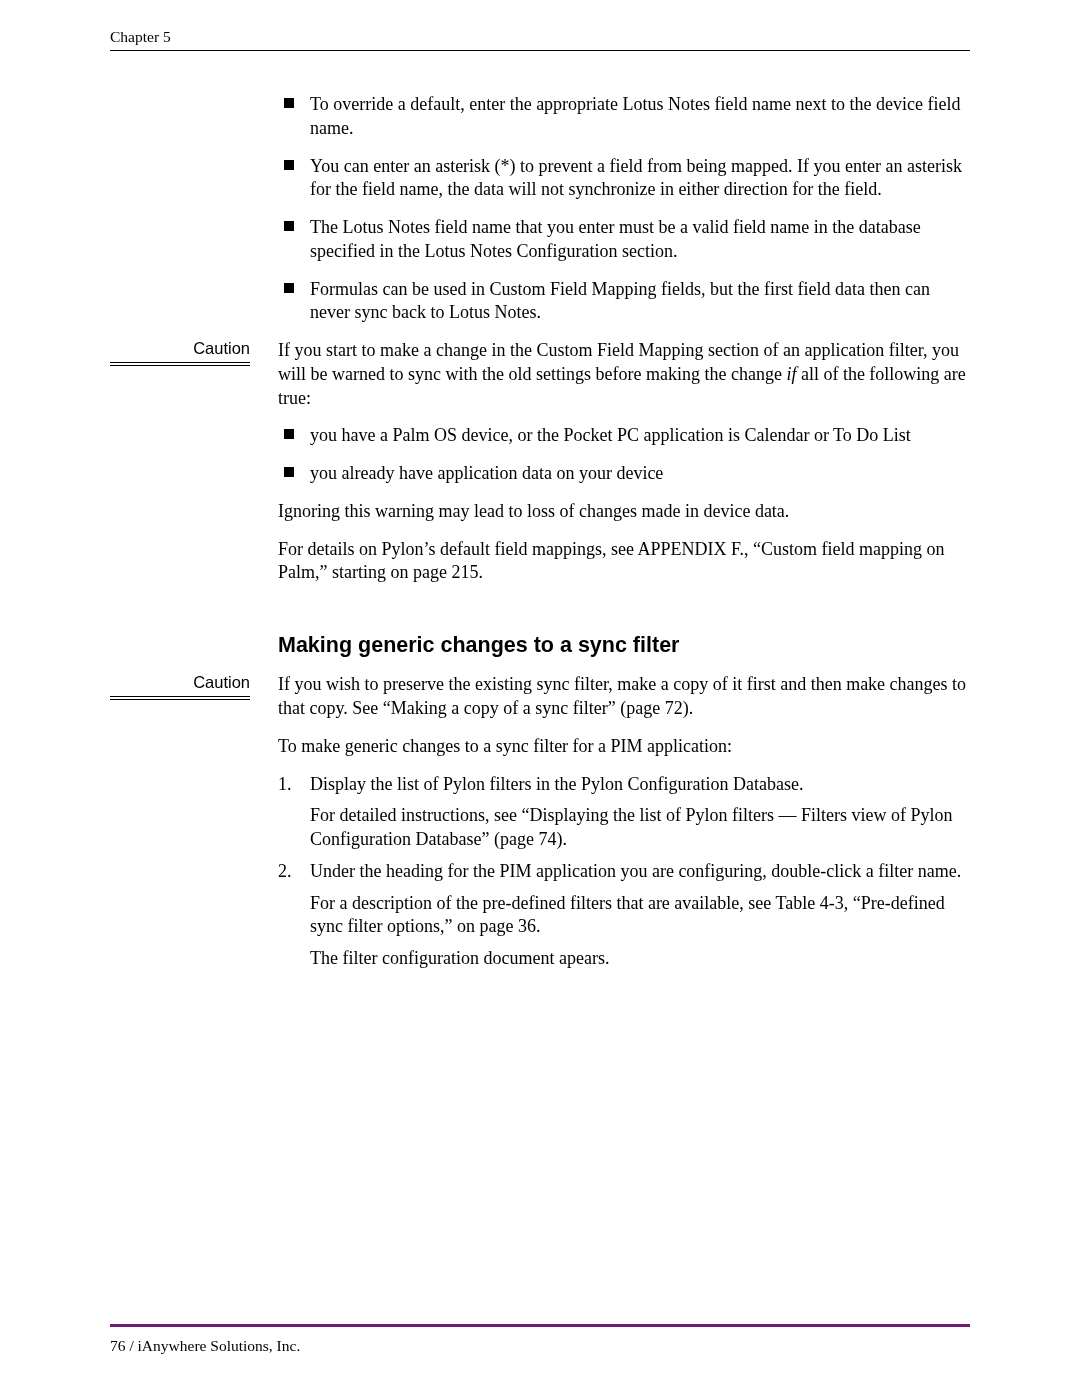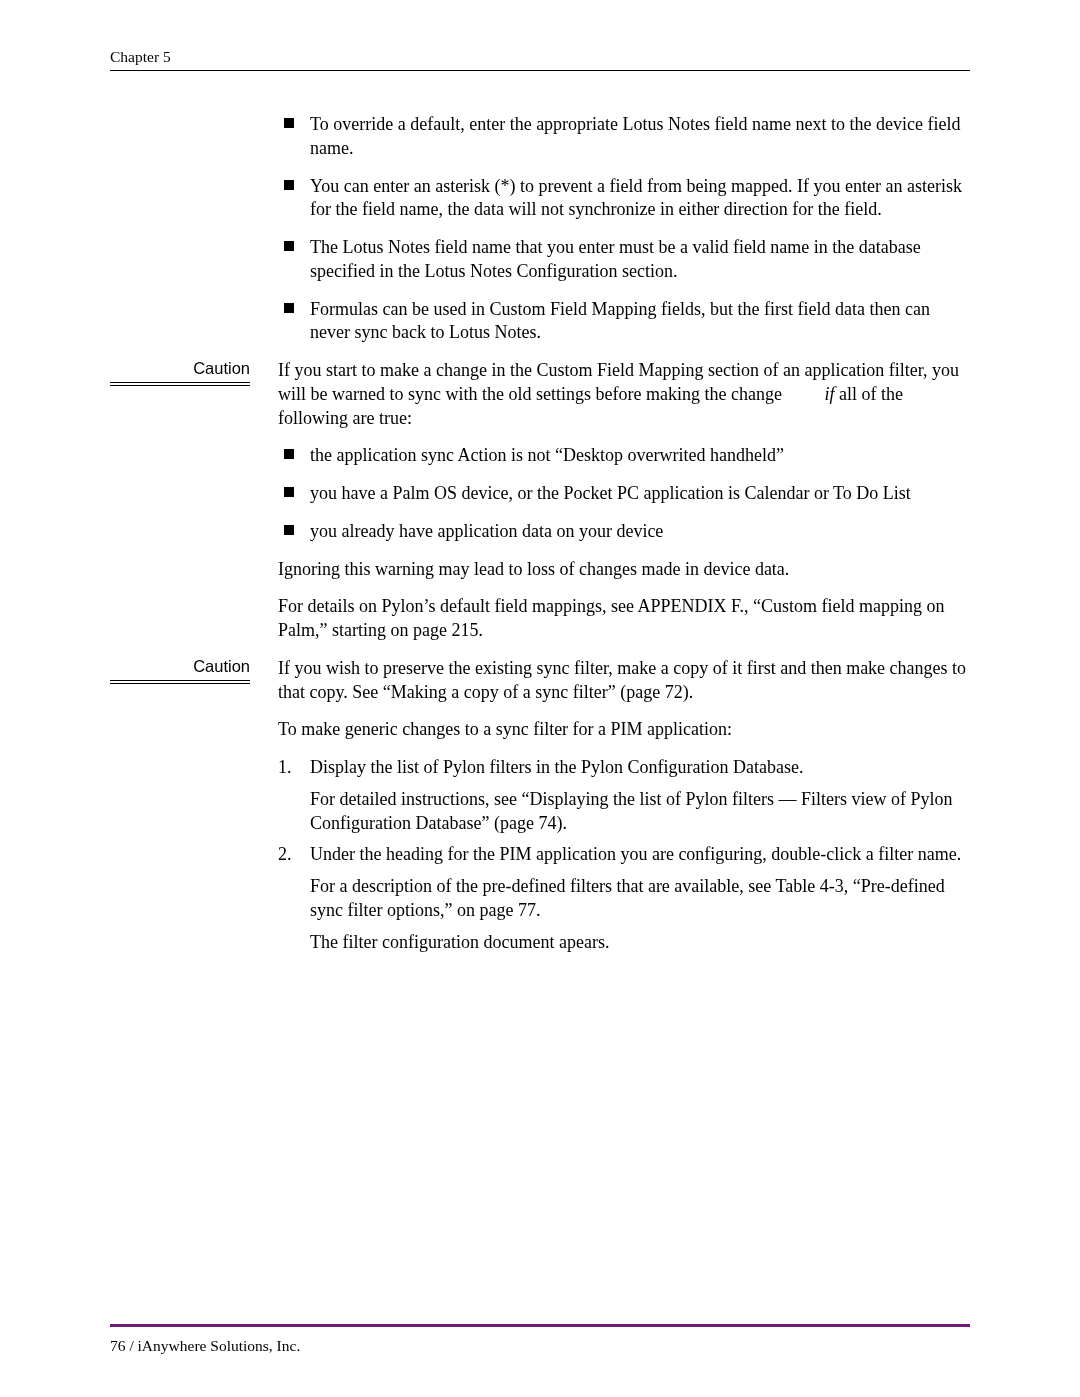--- a/index.html
+++ b/index.html
@@ -9,21 +9,21 @@
     }
     body {
       width: 1080px;
       height: 1397px;
       background: #fff;
       font-family: Georgia, 'Times New Roman', serif;
       color: #000;
       position: relative;
     }
     .page {
-      padding: 48px 110px 50px 110px;
+      padding: 28px 110px 50px 110px;
     }
     .header {
       border-bottom: 1px solid #000;
       padding-bottom: 4px;
       margin-bottom: 42px;
       font-size: 15.5px;
     }
     .content-row {
       display: flex;
       align-items: flex-start;
@@ -95,21 +95,20 @@
       content: counter(item) ".";
       position: absolute;
       left: 0;
       top: 0;
     }
     .ordered-list .sub-para {
       margin-top: 8px;
     }
     .italic {
       font-style: italic;
-      margin-left: 38px;
     }
     .footer {
       position: absolute;
       bottom: 42px;
       left: 110px;
       right: 110px;
       border-top: 3px solid #701a75;
       padding-top: 10px;
       font-size: 15.5px;
     }
@@ -138,47 +137,52 @@
   <div class="content-row">
     <div class="label-col">
       <span class="caution-label">Caution</span>
       <div class="caution-rule"></div>
     </div>
     <div class="main-col">
       <p class="para">
         <span>If you start to make a change in the Custom Field Mapping section of an application filter, you will be warned to sync with the old settings before making the change </span><span class="italic">if</span><span> all of the following are true:</span>
       </p>
       <ul class="bullet-list">
-        <li><span>the application sync Action is not “Desktop overwrited handheld”</span></li>
         <li><span>you have a Palm OS device, or the Pocket PC application is Calendar or To Do List</span></li>
         <li><span>you already have application data on your device</span></li>
       </ul>
       <p class="para">Ignoring this warning may lead to loss of changes made in device data.</p>
       <p class="para">For details on Pylon’s default field mappings, see APPENDIX F., “Custom field mapping on Palm,” starting on page 215.</p>
     </div>
   </div>
 
+  <div class="content-row">
+    <div class="label-col"></div>
+    <div class="main-col">
+      <h2 class="section-heading">Making generic changes to a sync filter</h2>
+    </div>
+  </div>
 
   <div class="content-row">
     <div class="label-col">
       <span class="caution-label">Caution</span>
       <div class="caution-rule"></div>
     </div>
     <div class="main-col">
       <p class="para">If you wish to preserve the existing sync filter, make a copy of it first and then make changes to that copy. See “Making a copy of a sync filter” (page 72).</p>
       <p class="para">To make generic changes to a sync filter for a PIM application:</p>
 
       <ol class="ordered-list">
         <li>
           <span>Display the list of Pylon filters in the Pylon Configuration Database.</span>
           <p class="sub-para">For detailed instructions, see “Displaying the list of Pylon filters — Filters view of Pylon Configuration Database” (page 74).</p>
         </li>
         <li>
           <span>Under the heading for the PIM application you are configuring, double-click a filter name.</span>
-          <p class="sub-para">For a description of the pre-defined filters that are available, see Table 4-3, “Pre-defined sync filter options,” on page 77.</p>
+          <p class="sub-para">For a description of the pre-defined filters that are available, see Table 4-3, “Pre-defined sync filter options,” on page 36.</p>
           <p class="sub-para">The filter configuration document apears.</p>
         </li>
       </ol>
     </div>
   </div>
 
 </div>
 
 <div class="footer">
   <span>76  /  iAnywhere Solutions, Inc.</span>

